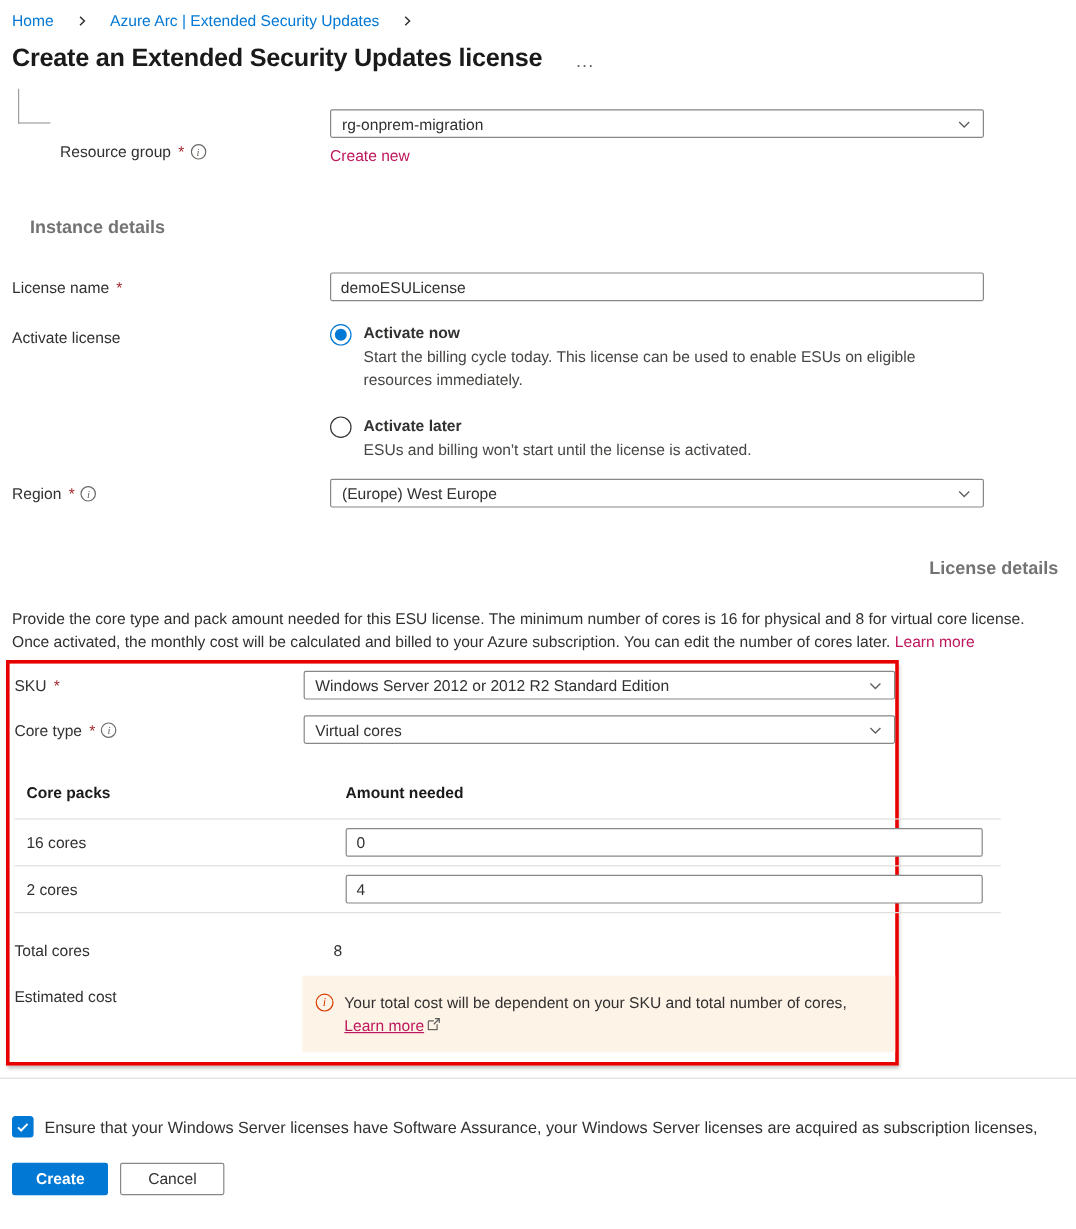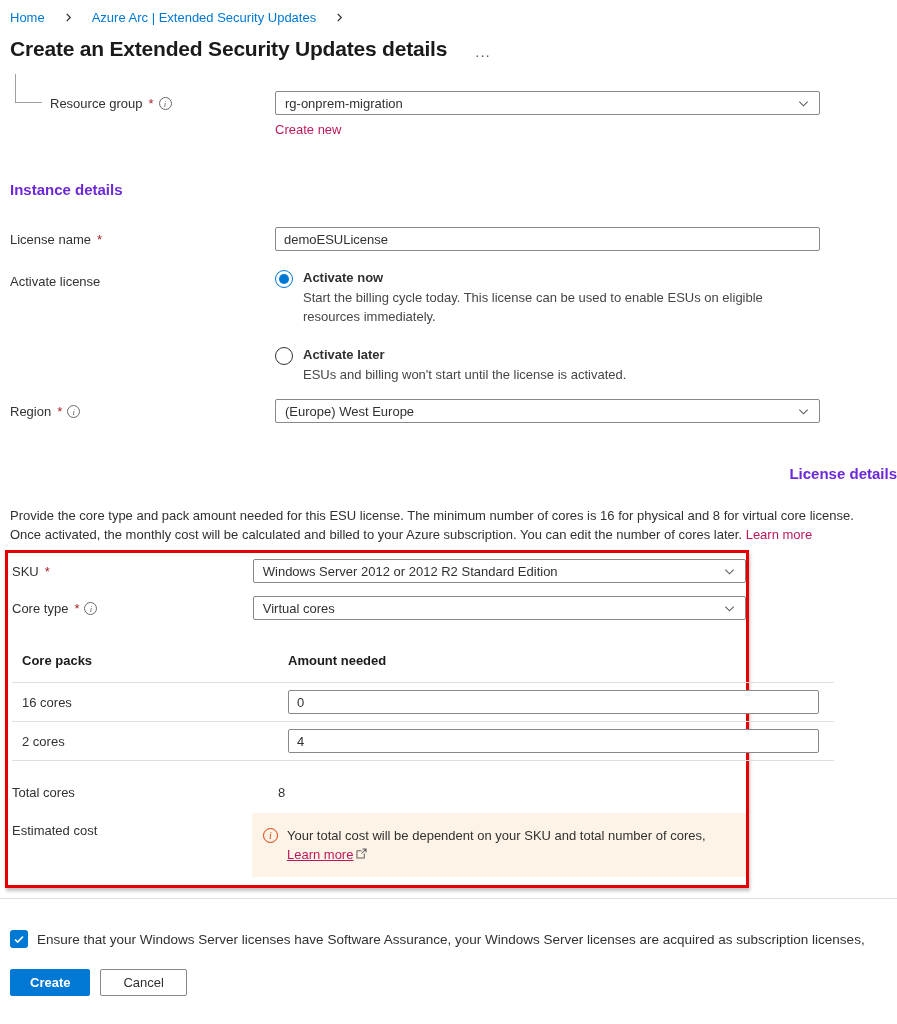--- a/index.html
+++ b/index.html
@@ -44,24 +44,24 @@
     padding: 0 8px; font: inherit; color: #323130; outline: none; display: block;
   }
   .link { color: #be185d; text-decoration: none; cursor: pointer; }
 
   
   .rg-block { margin-top: 30px; position: relative; }
   .elbow {
     position: absolute; left: 5px; top: -17px; width: 27px; height: 29px;
     border-left: 1px solid #a19f9d; border-bottom: 1px solid #a19f9d;
   }
-  .rg-label { padding-left: 40px; width: 265px; }
+  .rg-label { padding-left: 40px; width: 265px; margin-top: 23px; }
   .create-new { display: inline-block; margin-top: 7px; }
 
-  .section-h { font-size: 15px; font-weight: 700; color: #6d28d9; margin: 0; }
+  .section-h { font-size: 15px; font-weight: 700; color: #737373; margin: 15px; }
   .h-instance { margin-top: 44px; }
   .h-license  { margin-top: 42px; text-align: right; }
 
   .row-licname { margin-top: 29px; }
   .row-activate { margin-top: 18px; }
   .row-region { margin-top: 15px; }
 
   
   .radio-opt { display: flex; gap: 10px; }
   .radio-opt + .radio-opt { margin-top: 20px; }
@@ -145,21 +145,21 @@
     </span>
     <a class="crumb-link">Azure Arc | Extended Security Updates</a>
     <span class="crumb-sep">
       <svg width="9" height="9" viewBox="0 0 10 10">
           <path d="M3 1l4 4-4 4" fill="none" stroke="#323130" stroke-width="1.4"></path>
         </svg>
     </span>
   </nav>
 
   <div class="title-row">
-    <h1 class="page-title">Create an Extended Security Updates details</h1>
+    <h1 class="page-title">Create an Extended Security Updates license</h1>
     <span class="more-btn">...</span>
   </div>
 
   <div class="rg-block f-row">
     <span class="elbow"></span>
     <div class="f-label rg-label">
       <span>Resource group</span>
         <span class="req">*</span>
       <span class="info-icon">i</span>
     </div>

